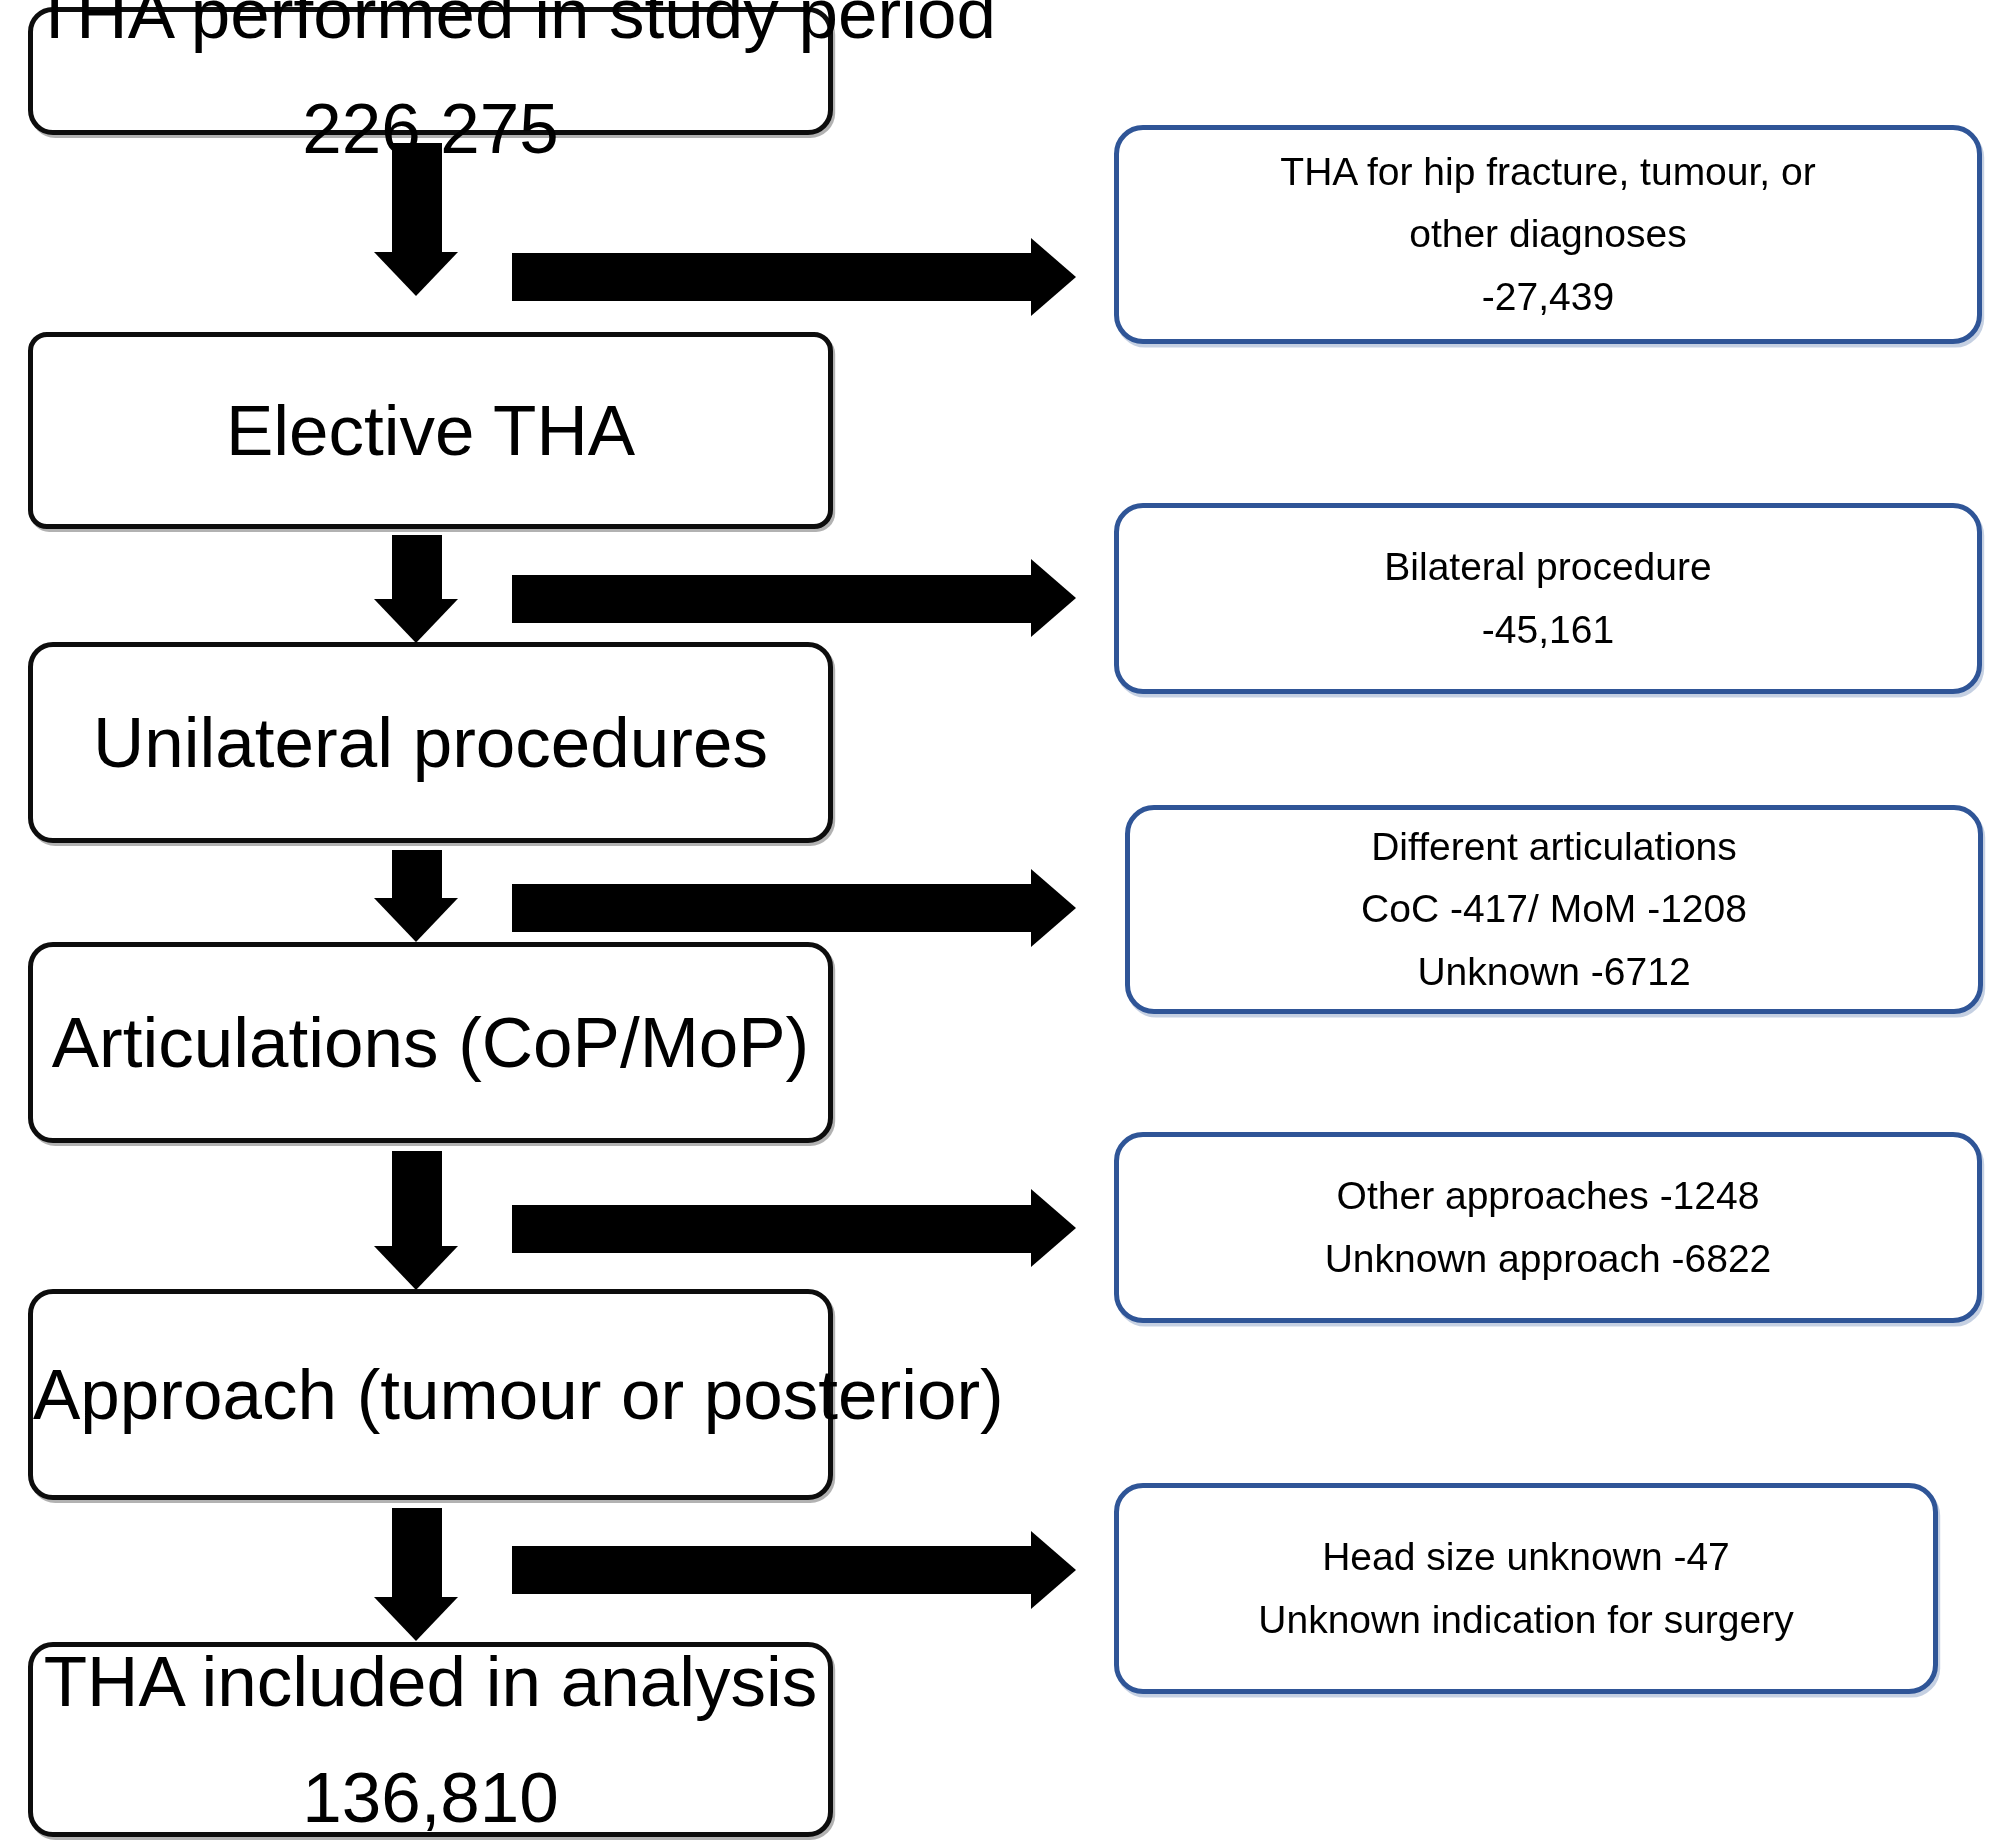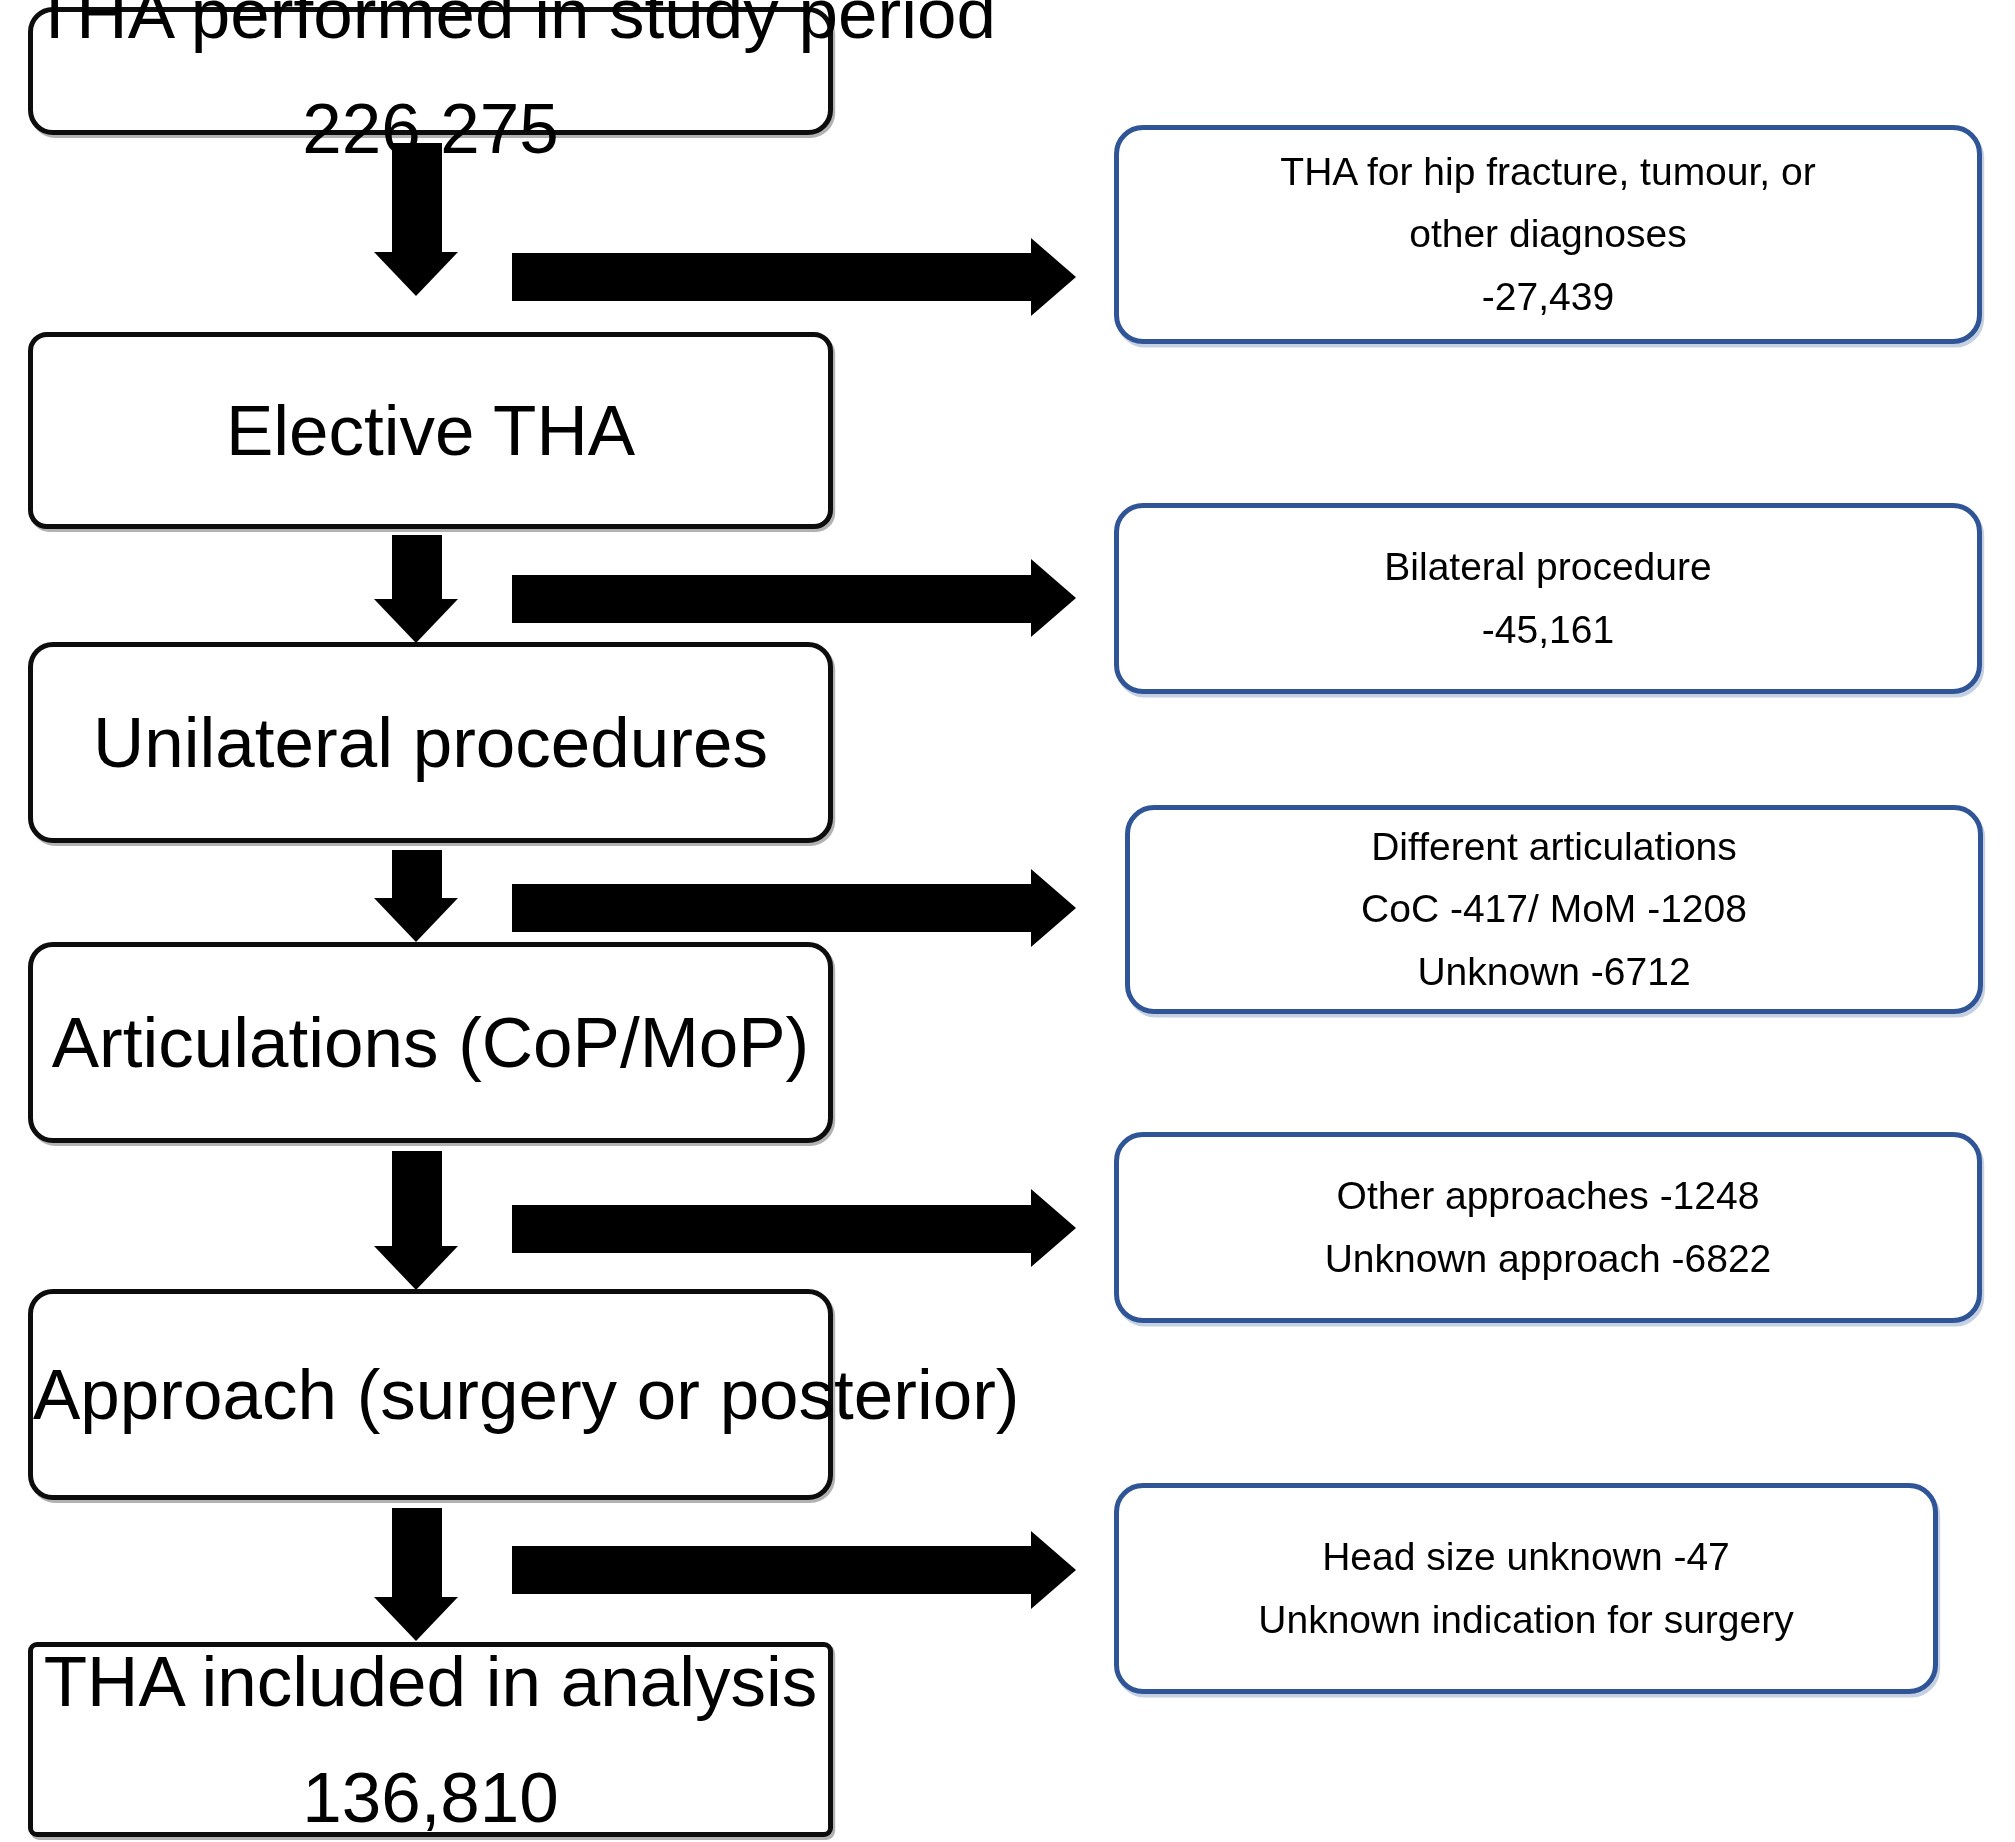--- a/index.html
+++ b/index.html
@@ -101,24 +101,24 @@
 
   <div class="node main" style="left:28px;top:642px;width:805px;height:201px;">
     <span class="line">Unilateral procedures</span>
   </div>
 
   <div class="node main" style="left:28px;top:942px;width:805px;height:201px;">
     <span class="line">Articulations (CoP/MoP)</span>
   </div>
 
   <div class="node main" style="left:28px;top:1289px;width:805px;height:211px;">
-    <span class="line">Approach (surgery or posterior)</span>
+    <span class="line">Approach (tumour or posterior)</span>
   </div>
 
-  <div class="node main" style="left:28px;top:1642px;width:805px;height:195px;border-radius:9px;">
+  <div class="node main" style="left:28px;top:1642px;width:805px;height:195px;">
     <span class="line">THA included in analysis</span>
     <span class="line">136,810</span>
   </div>
 
   <div class="node excl" style="left:1114px;top:125px;width:868px;height:219px;">
     <span class="line">THA for hip fracture, tumour, or</span>
     <span class="line">other diagnoses</span>
     <span class="line">-27,439</span>
   </div>
 

